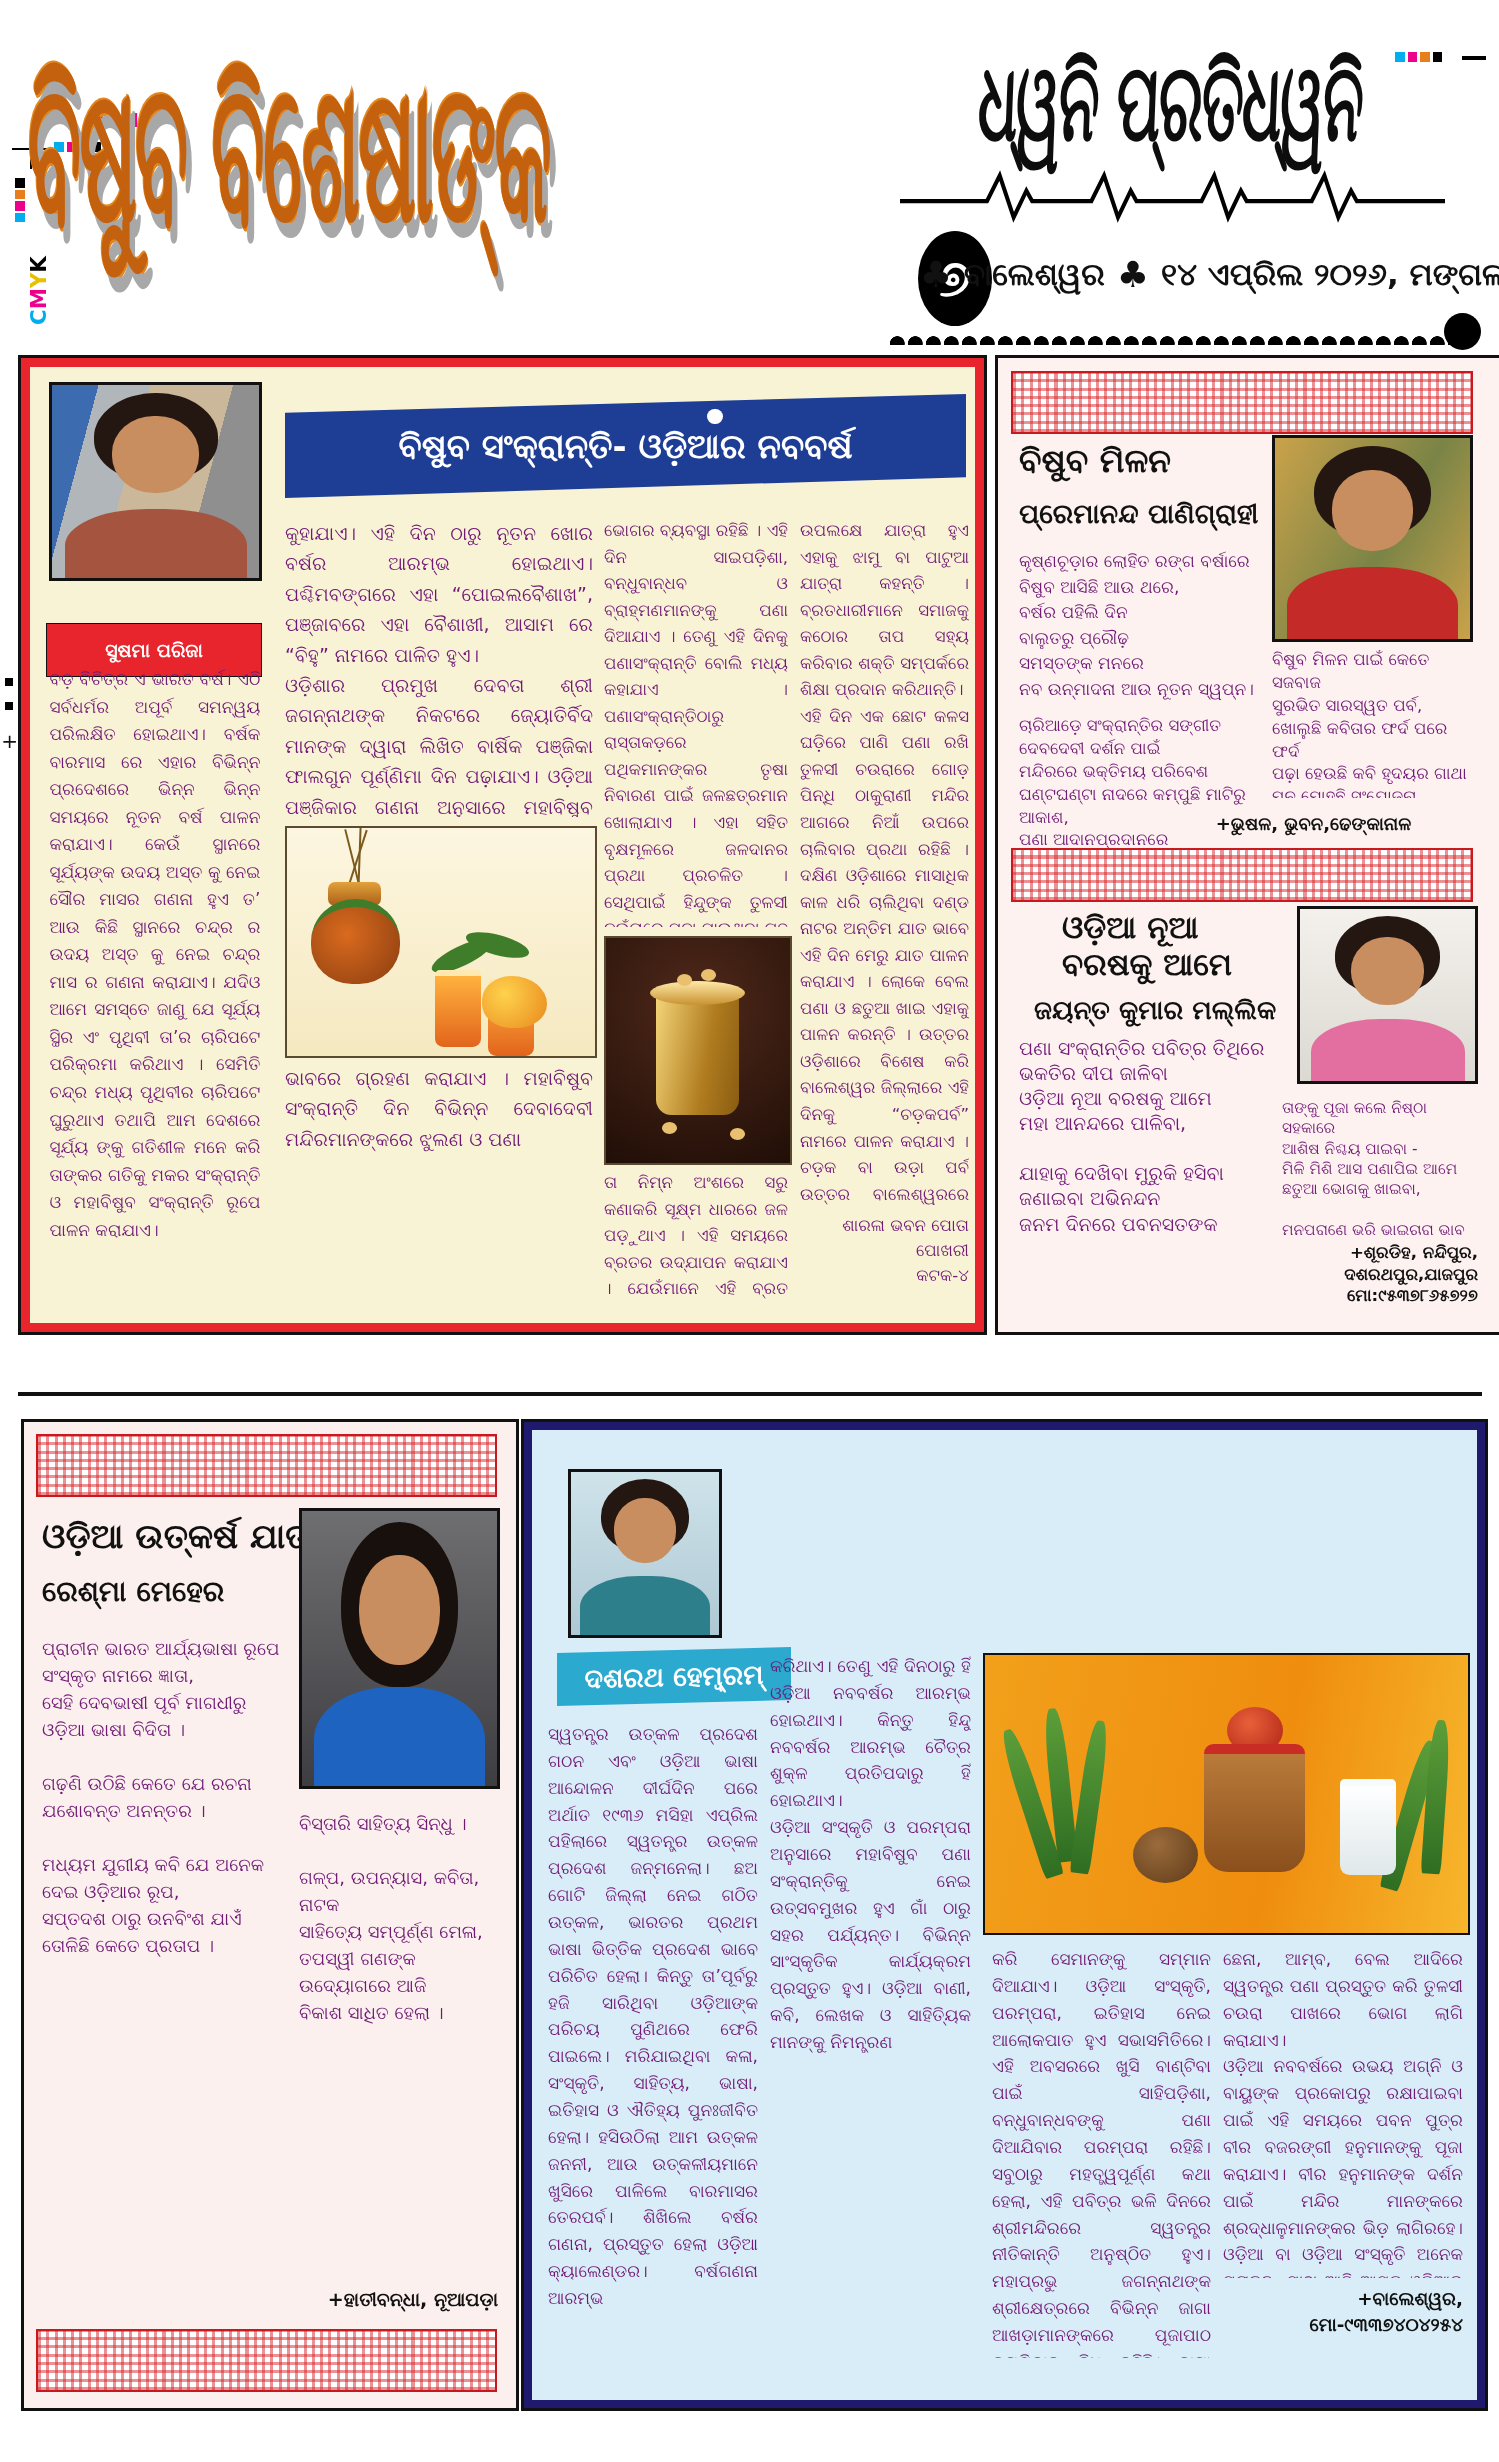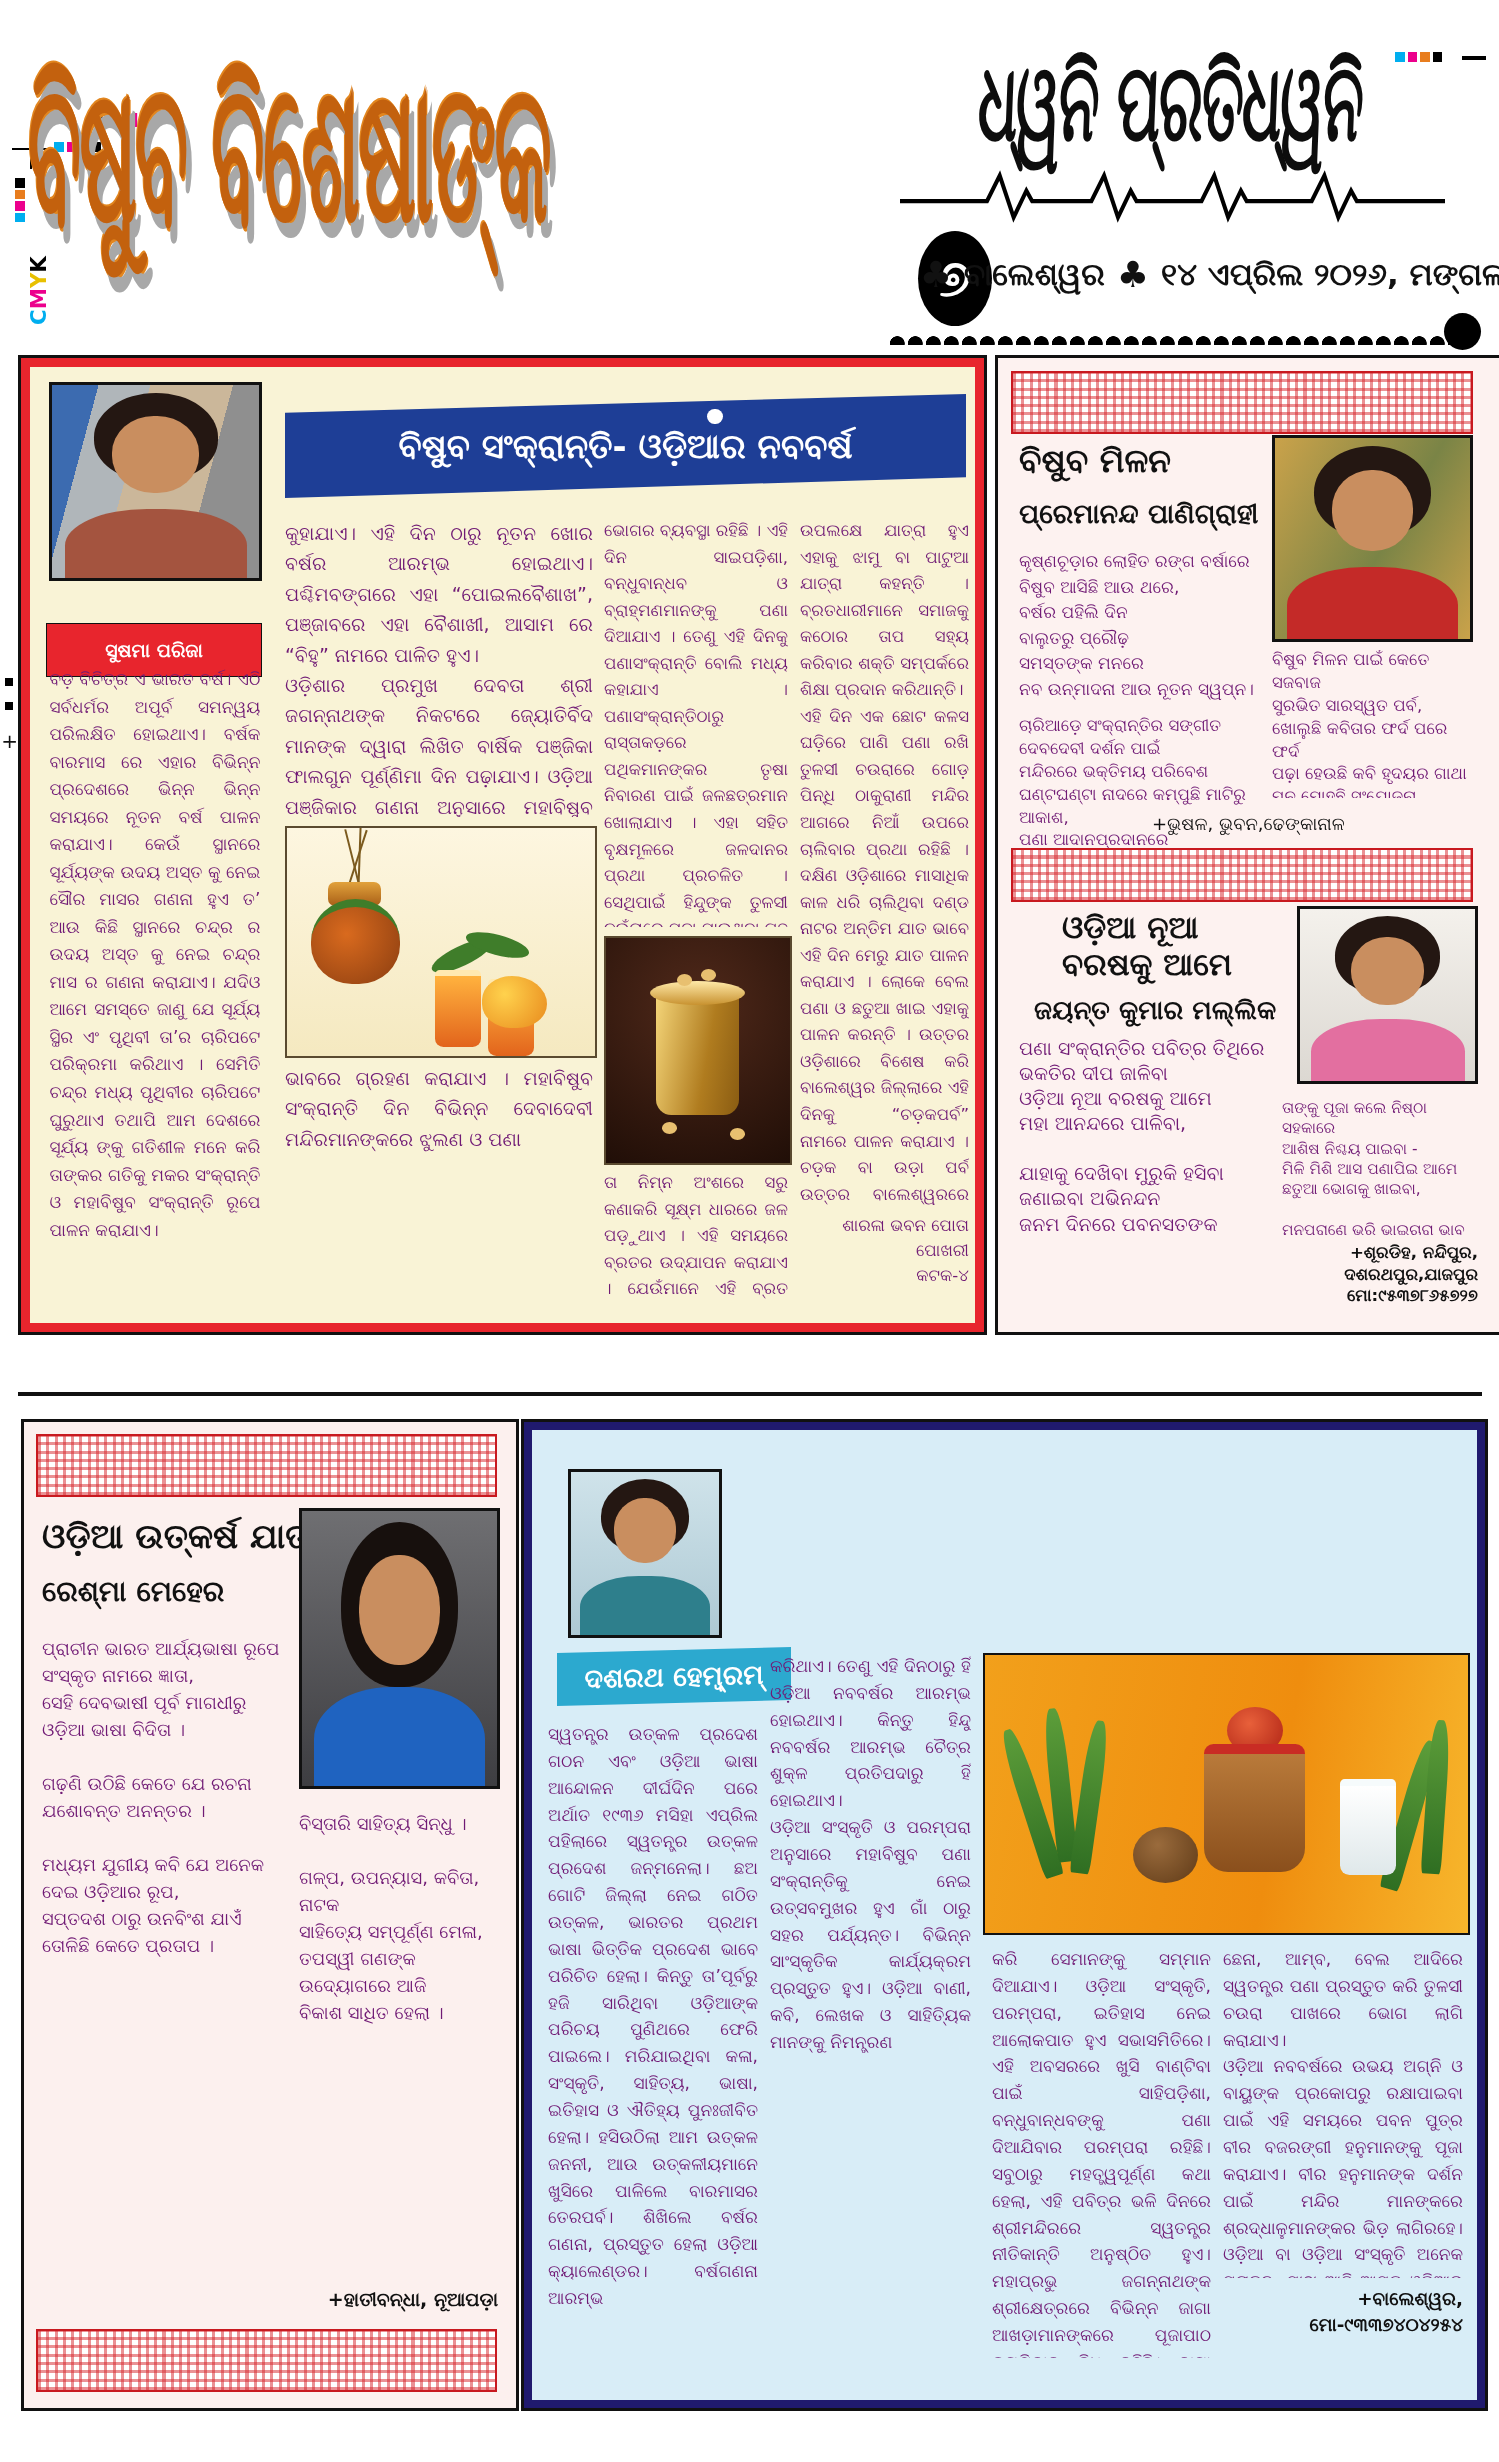--- a/index.html
+++ b/index.html
@@ -251,21 +251,21 @@
 ଘଣ୍ଟଘଣ୍ଟା ନାଦରେ କମ୍ପୁଛି ମାଟିରୁ ଆକାଶ,
 ପଣା ଆଦାନପ୍ରଦାନରେ
 ଭରି ଯାଉଛି ଆତ୍ମୀୟତା
 ଦୂର ହୋଇଯାଉଛି ମତାନ୍ତର।</div>
     <div class="txt pre" style="left:274px;top:291px;width:204px;height:149px;font-size:16.6px;line-height:1.38;text-align:left;">ବିଷୁବ ମିଳନ ପାଇଁ କେତେ ସଜବାଜ
 ସୁରଭିତ ସାରସ୍ୱତ ପର୍ବ,
 ଖୋଲୁଛି କବିତାର ଫର୍ଦ ପରେ ଫର୍ଦ
 ପଢ଼ା ହେଉଛି କବି ହୃଦୟର ଗାଥା
 ମନ ମୋହୁଛି ସଂଯୋଜନା
 ଉସ୍ୱାହ ଭରୁଛି ସମର୍ଦ୍ଧନା।</div>
-    <div class="abs" style="left:154px;top:455px;width:323px;font-size:18px;font-weight:400;text-align:left;">+ଭୁଷଳ, ଭୁବନ,ଢେଙ୍କାନାଳ</div>
+    <div class="abs" style="left:154px;top:455px;width:323px;font-size:18px;font-weight:700;text-align:center;">+ଭୁଷଳ, ଭୁବନ,ଢେଙ୍କାନାଳ</div>
 
     <div class="checker" style="left:13px;top:490px;width:458px;height:50px;"></div>
 
     <div class="abs pre" style="left:21px;top:551px;width:255px;font-size:31px;font-weight:800;line-height:1.18;margin-left:43px;">ଓଡ଼ିଆ ନୂଆ
 ବରଷକୁ ଆମେ</div>
     <div class="abs nowrap" style="left:36px;top:637px;font-size:26px;font-weight:700;">ଜୟନ୍ତ କୁମାର ମଲ୍ଲିକ</div>
 
     <div class="photo bg-plain" style="left:299px;top:548px;width:175px;height:172px;">
       <div class="hair"></div>
       <div class="face"></div>

